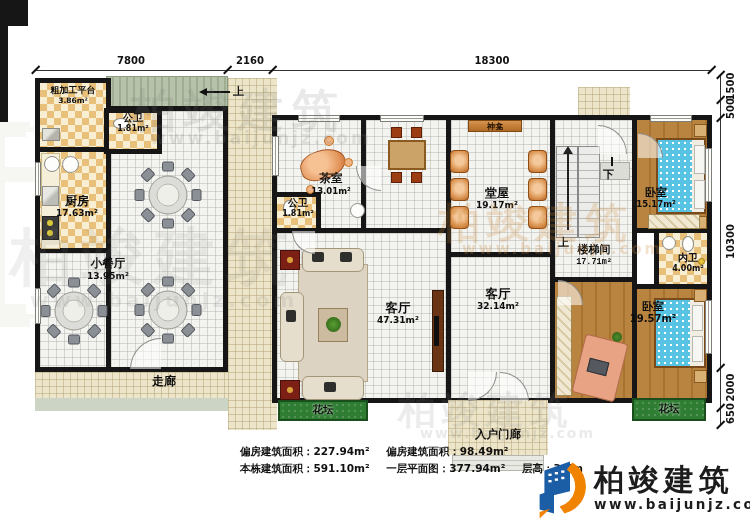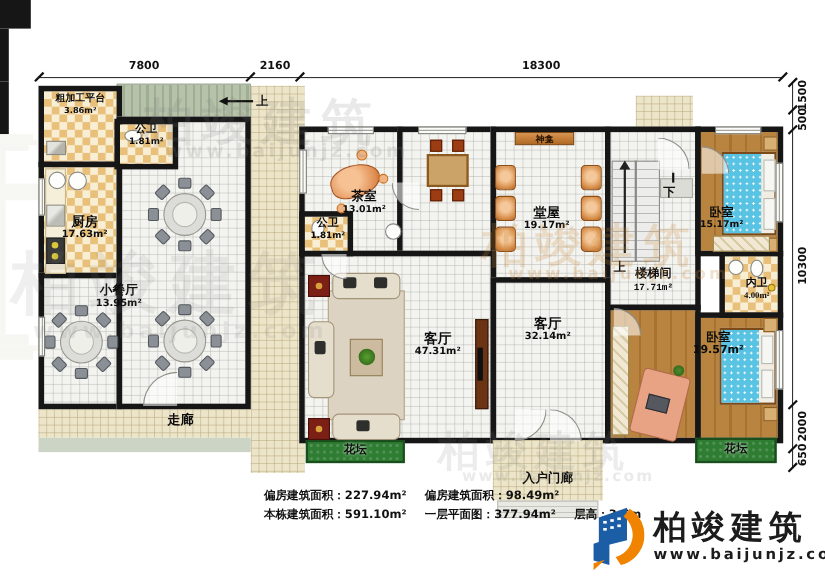--- a/index.html
+++ b/index.html
@@ -279,21 +279,21 @@
   <div class="rlabel" style="left:562px;top:244px;width:64px;font-family:Liberation Mono, monospace;">
     <span class="rname" style="font-size:11px;">楼梯间</span>
     <span class="rarea" style="font-size:8.5px;">17.71m²</span>
   </div>
   <div class="rlabel" style="left:633px;top:186px;width:46px;">
     <span class="rname" style="font-size:11px;">卧室</span>
     <span class="rarea" style="font-size:8.5px;">15.17m²</span>
   </div>
   <div class="rlabel" style="left:668px;top:252px;width:40px;">
     <span class="rname" style="font-size:10px;">内卫</span>
-    <span class="rarea" style="font-size:8px;font-family:Liberation Serif, serif;">4.00m²</span>
+    <span class="rarea" style="font-size:8px;">4.00m²</span>
   </div>
   <div class="rlabel" style="left:629px;top:300px;width:48px;">
     <span class="rname" style="font-size:11px;">卧室</span>
     <span class="rarea" style="font-size:10px;">19.57m²</span>
   </div>
   <div class="rlabel" style="left:368px;top:300px;width:60px;">
     <span class="rname" style="font-size:12.5px;">客厅</span>
     <span class="rarea" style="font-size:9px;">47.31m²</span>
   </div>
   <div class="rlabel" style="left:466px;top:286px;width:64px;">

